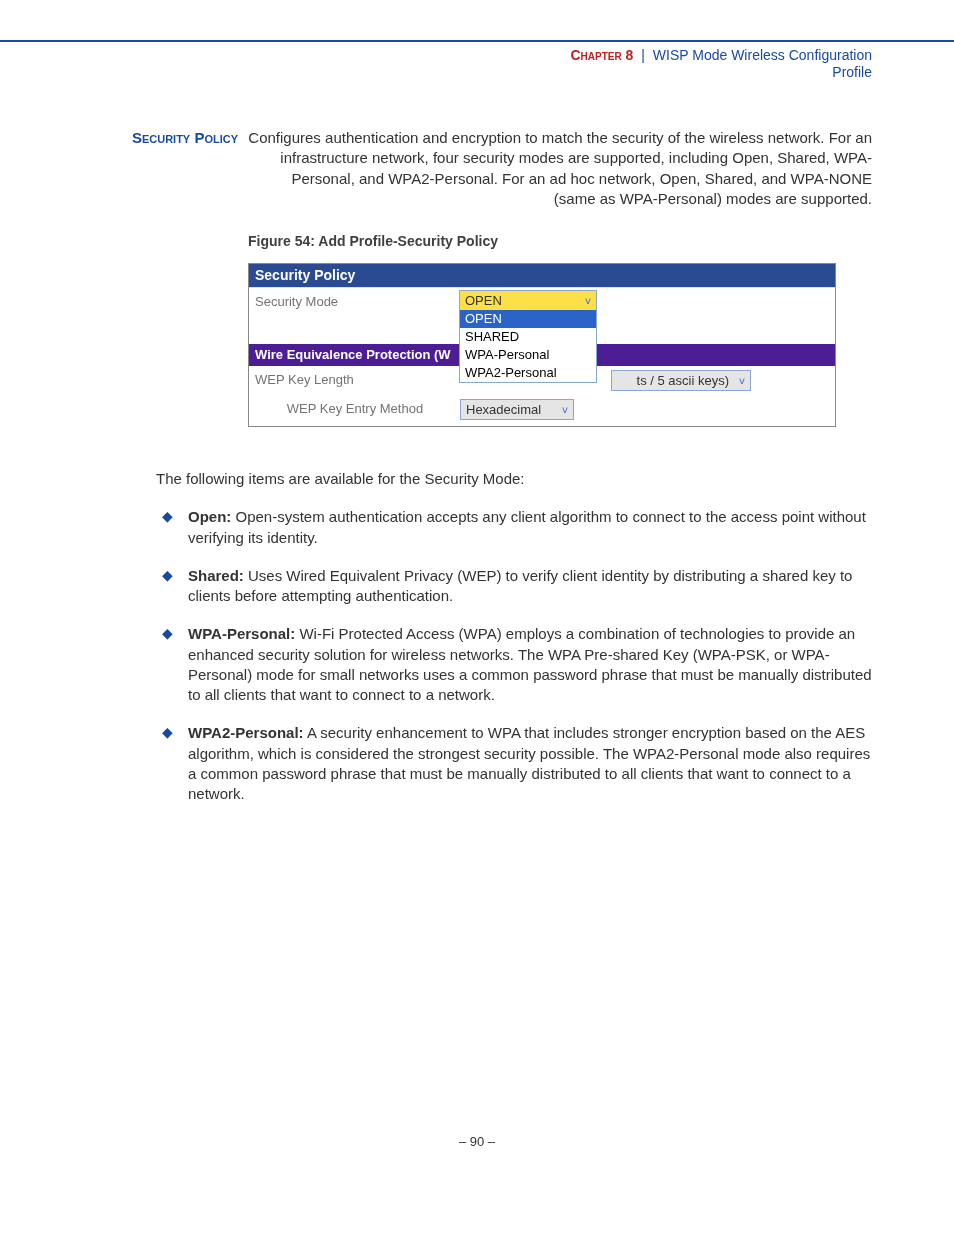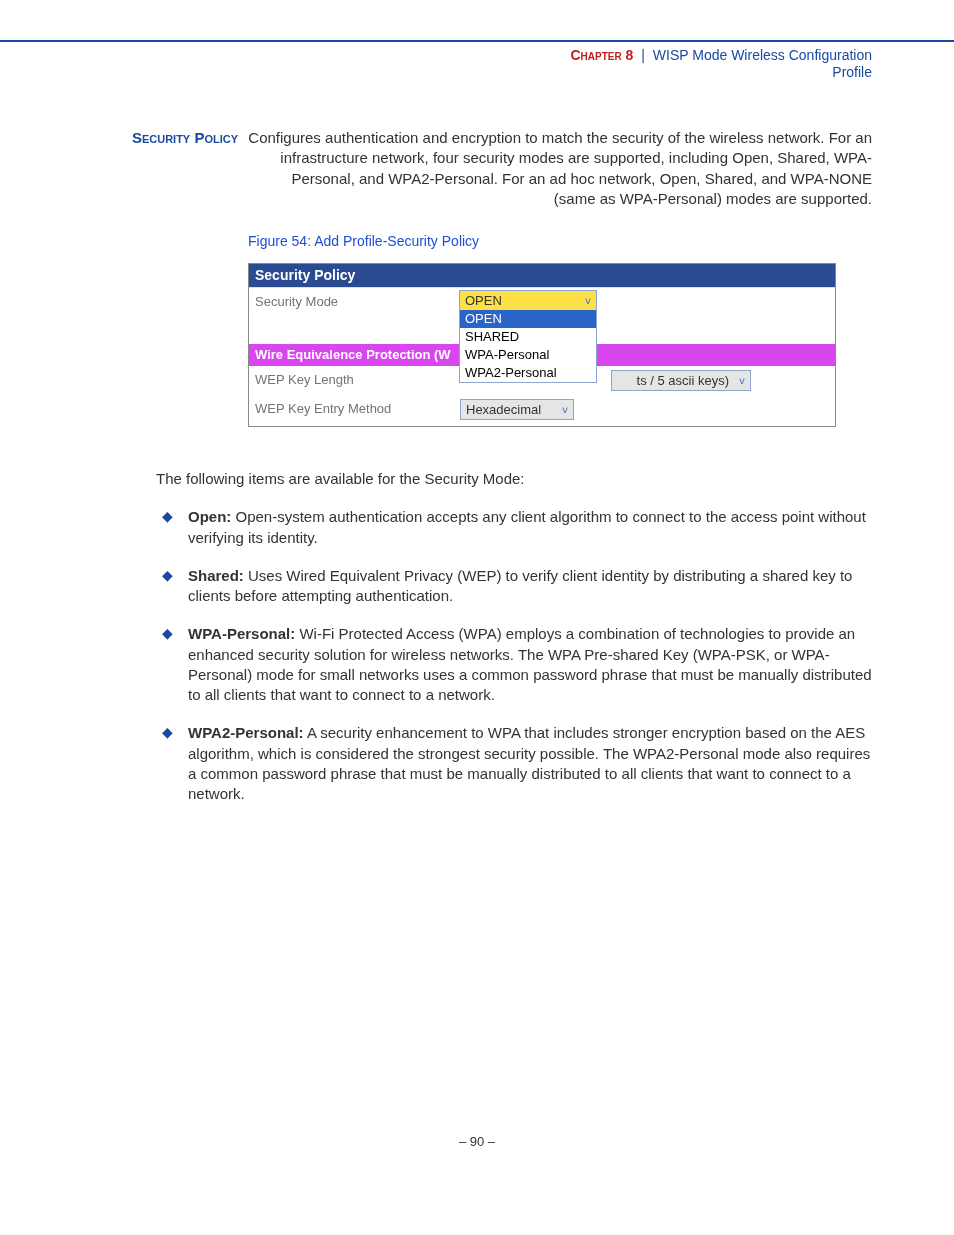--- a/index.html
+++ b/index.html
@@ -50,22 +50,22 @@
     text-align: right;
     padding-right: 10px;
     line-height: 1.35;
   }
   .body-text {
     flex: 1;
     line-height: 1.35;
     text-align: right;
   }
   .figure-caption {
-    color: #1d4ed8;
-    font-weight: normal;
+    color: #404040;
+    font-weight: bold;
     font-size: 14px;
     margin: 24px 0 14px 0;
   }
   
   .figure-box {
     border: 1px solid #888;
     width: 586px;
     background: #fff;
     position: relative;
   }
@@ -110,21 +110,21 @@
     overflow: hidden;
   }
   .select-box .sel-arrow {
     width: 16px;
     text-align: center;
     color: #4070c0;
     font-size: 10px;
     border-left: 0px solid #ccc;
   }
   .wep-title {
-    background: #d946ef;
+    background: #4c1d95;
     color: #fff;
     font-family: Arial, sans-serif;
     font-weight: bold;
     font-size: 13px;
     padding: 3px 6px 4px 6px;
   }
   .dropdown {
     position: absolute;
     left: 211px;
     top: 3px;
@@ -241,21 +241,21 @@
 
         <div class="form-row" style="top:84px; left:0;">
           <div class="lbl">WEP Key Length</div>
         </div>
 
         <div class="select-box" style="position:absolute; top:82px; left:362px; width:138px; justify-content:space-between;">
           <span class="sel-text" style="text-align:right; flex:1;">ts / 5 ascii keys)</span>
           <span class="sel-arrow">ⅴ</span>
         </div>
 
-        <div class="form-row" style="top:113px; left:0;">
+        <div class="form-row" style="top:113px; left:0;text-align:center;">
           <div class="lbl">WEP Key Entry Method</div>
         </div>
         <div class="select-box" style="position:absolute; top:111px; left:211px; width:112px;">
           <span class="sel-text" style="flex:1;">Hexadecimal</span>
           <span class="sel-arrow">ⅴ</span>
         </div>
 
       </div>
     </div>
   </div>

